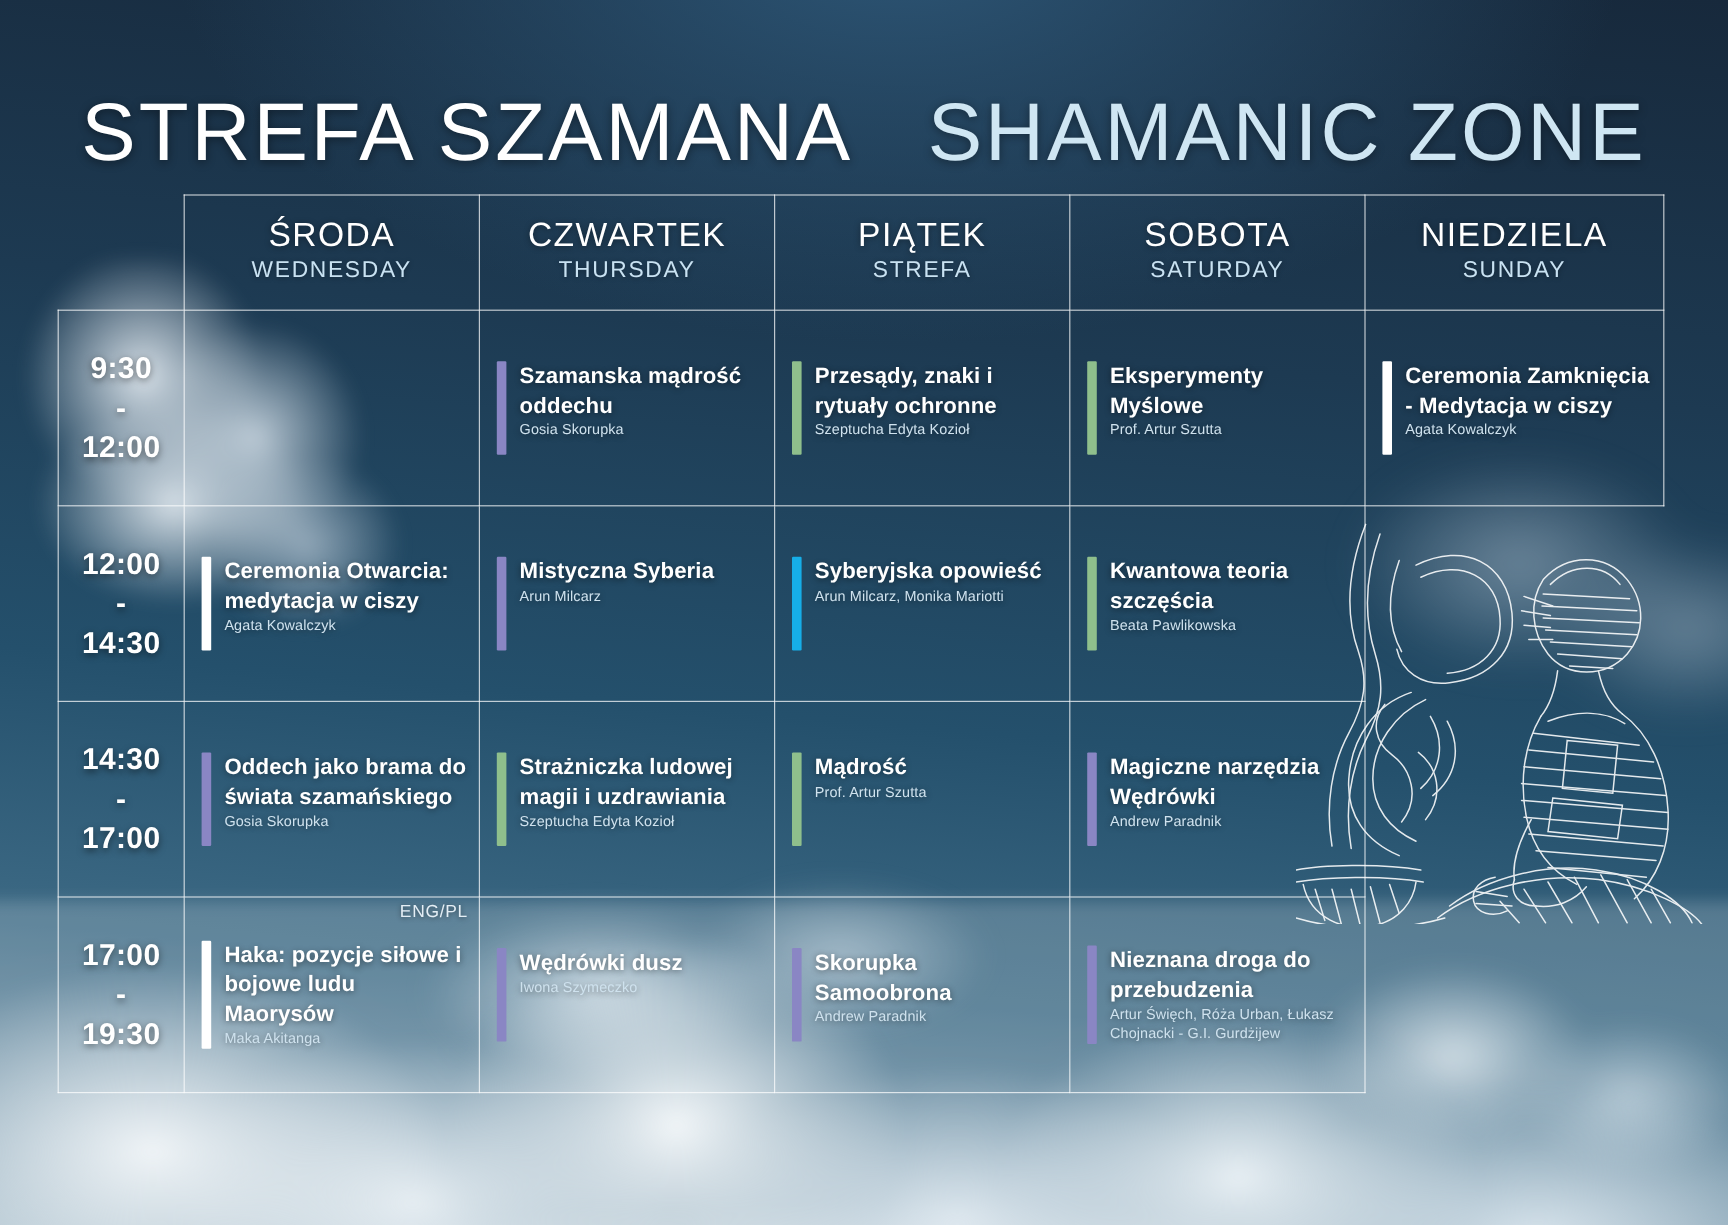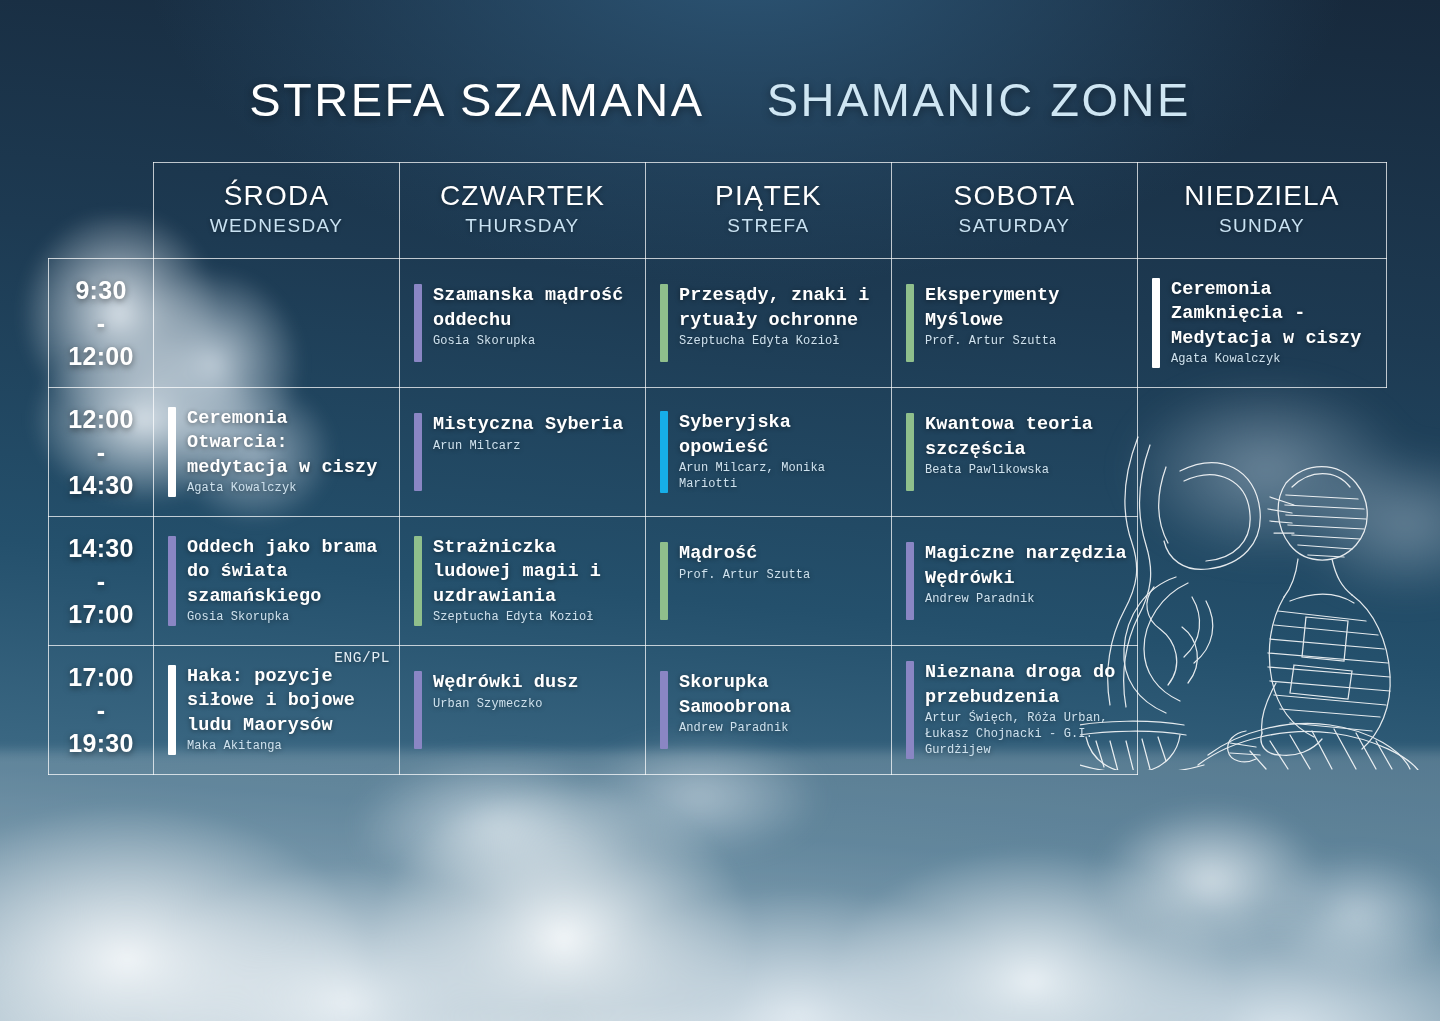--- a/index.html
+++ b/index.html
@@ -92,21 +92,21 @@
   
   #titlebar {
     position: absolute;
     left: 0; right: 0; top: 76px;
     text-align: center;
     white-space: nowrap;
     z-index: 6;
   }
   .title-pl, .title-en {
     display: inline-block;
-    font-size: 47px;
+    font-size: 68px;
     letter-spacing: 2.5px;
     line-height: 1;
     vertical-align: baseline;
   }
   .title-pl {
     color: #ffffff;
     font-weight: 400;
     text-shadow: 0 2px 8px rgba(0,0,0,.45);
   }
   .title-en {
@@ -185,24 +185,23 @@
     font-weight: 700;
     color: #ffffff;
     letter-spacing: .3px;
     line-height: 1.32;
     text-shadow: 0 2px 6px rgba(0,0,0,.5);
   }
   td.timecell .dash { display: block; font-weight: 700; }
 
   
   td.eventcell {
-    height: 129px;
+    height: 163px;
     padding: 0 10px 0 14px;
     position: relative;
-    font-family: Liberation Mono, monospace;
   }
   td.empty { }
 
   .evt {
     display: flex;
     align-items: stretch;
     gap: 11px;
   }
 
   .accent {
@@ -482,21 +481,21 @@
                   <div class="evt-title">Haka: pozycje siłowe i bojowe ludu Maorysów</div>
                   <div class="evt-speaker">Maka Akitanga</div>
                 </div>
               </div>
             </td>
             <td class="eventcell">
               <div class="evt">
                 <div class="accent" style="background:#8a86c4"></div>
                 <div class="evt-text">
                   <div class="evt-title">Wędrówki dusz</div>
-                  <div class="evt-speaker">Urban Szymeczko</div>
+                  <div class="evt-speaker">Iwona Szymeczko</div>
                 </div>
               </div>
             </td>
             <td class="eventcell">
               <div class="evt">
                 <div class="accent" style="background:#8a86c4"></div>
                 <div class="evt-text">
                   <div class="evt-title">Skorupka Samoobrona</div>
                   <div class="evt-speaker">Andrew Paradnik</div>
                 </div>

